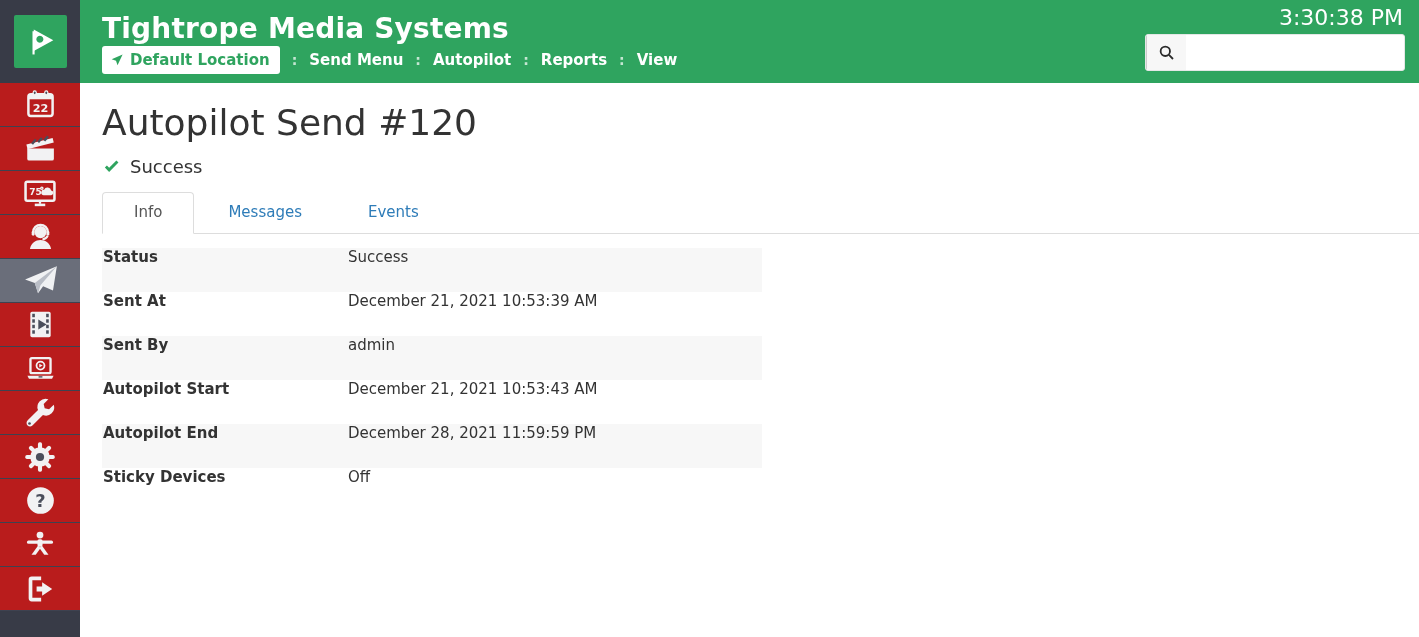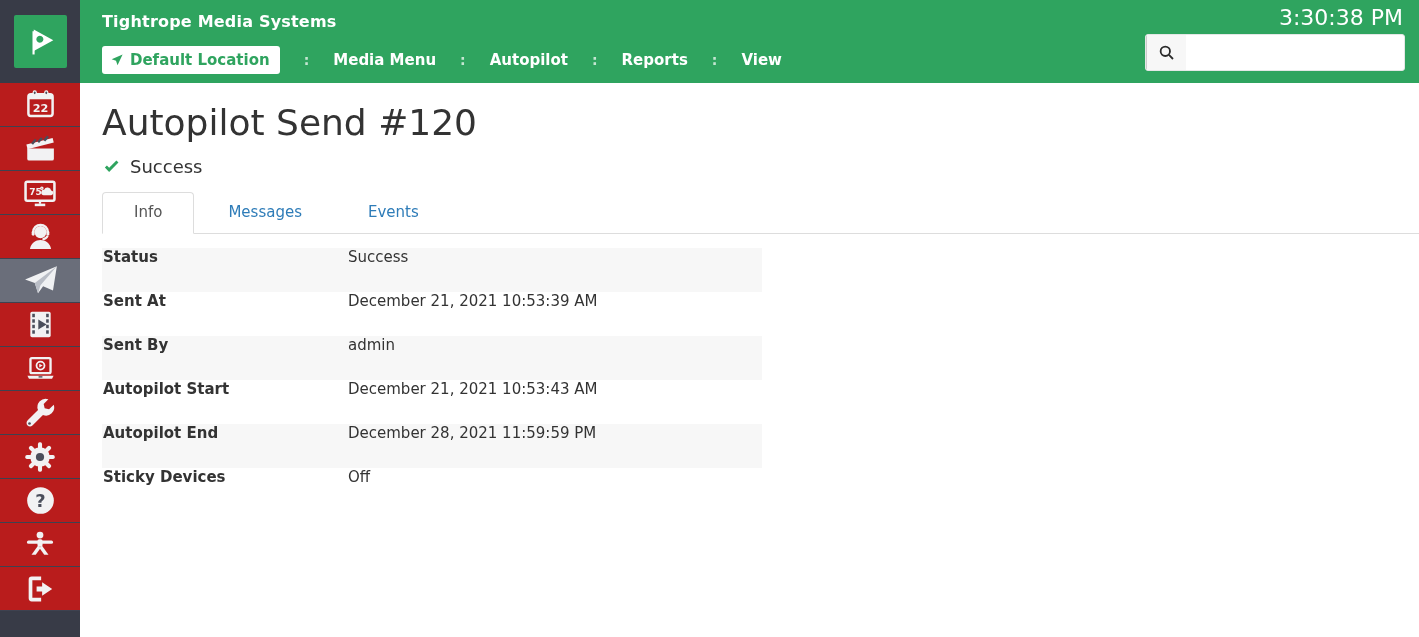--- a/index.html
+++ b/index.html
@@ -15,36 +15,36 @@
   .logo-square { width:53px; height:53px; background:#2fa45f; border-radius:2px; display:flex; align-items:center; justify-content:center; }
   .nav-item {
     height:44px; background:#b91c1c; border-bottom:1px solid #3e4250;
     display:flex; align-items:center; justify-content:center; cursor:pointer;
   }
   .nav-item.active { background:#6a6e7a; }
   .nav-item svg { display:block; }
 
   
   .header { position:absolute; left:80px; top:0; width:1339px; height:83px; background:#2fa45f; z-index:2; }
-  .app-title { position:absolute; left:22px; top:12px; color:#fff; font-size:16px; font-weight:bold; letter-spacing:.2px; }
+  .app-title { position:absolute; left:22px; top:12px; color:#fff; font-size:28px; font-weight:bold; letter-spacing:.2px; }
   .clock { position:absolute; right:16px; top:5px; color:#fff; font-size:22px; }
   .searchbox {
     position:absolute; right:14px; top:34px; width:260px; height:37px;
     background:#fff; border-radius:3px; display:flex; overflow:hidden; border:1px solid #e4e7e6;
   }
   .searchbox input {
     flex:1; border:0; outline:none; padding:0 12px; font-size:15px; color:#555;
     font-family:inherit; background:#fff;
   }
   .searchbox input::placeholder { color:#9aa0a4; }
   .search-btn {
     width:40px; border:0; border-left:1px solid #ccc; background:#f7f7f7;
     display:flex; align-items:center; justify-content:center; cursor:pointer;
   }
-  .breadcrumb { position:absolute; left:22px; top:45px; display:flex; align-items:center; gap:24px; height:29px; }
+  .breadcrumb { position:absolute; left:22px; top:45px; display:flex; align-items:center; gap:12px; height:29px; }
   .crumb-pill {
     background:#fff; color:#2fa45f; border-radius:3px; padding:5px 10px 5px 8px;
     font-size:15px; font-weight:600; display:flex; align-items:center; gap:6px; cursor:pointer;
   }
   .crumb-sep { color:rgba(255,255,255,.72); font-size:14px; font-weight:600; }
   .crumb-item { color:#fff; font-size:15px; font-weight:600; cursor:pointer; }
 
   
   .content { position:absolute; left:80px; top:83px; width:1339px; height:554px; background:#fff; padding-left:22px; }
   .page-title { margin-top:19px; font-size:36px; font-weight:500; color:#333; }
@@ -222,21 +222,21 @@
     </div>
 
     <div class="breadcrumb">
       <div class="crumb-pill">
         <svg width="14" height="14" viewBox="0 0 24 24">
           <path d="M21.6 2.4 2.8 10.7l7.5 2.6 2.6 7.5z" fill="#2fa45f"></path>
         </svg>
         <span>Default Location</span>
       </div>
       <span class="crumb-sep">:</span>
-      <span class="crumb-item">Media Menu</span>
+      <span class="crumb-item">Send Menu</span>
       <span class="crumb-sep">:</span>
       <span class="crumb-item">Autopilot</span>
       <span class="crumb-sep">:</span>
       <span class="crumb-item">Reports</span>
       <span class="crumb-sep">:</span>
       <span class="crumb-item">View</span>
     </div>
   </div>
 
   <div class="content">

